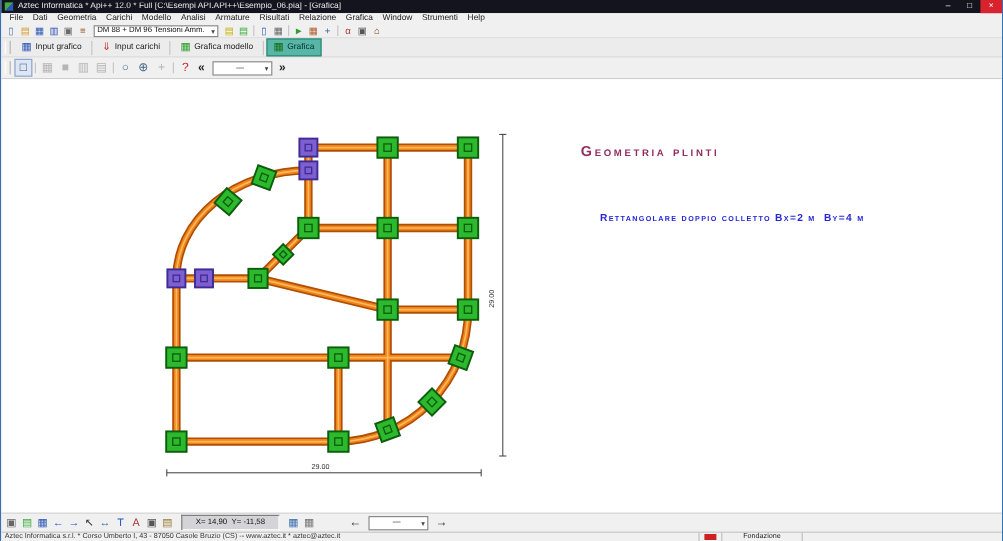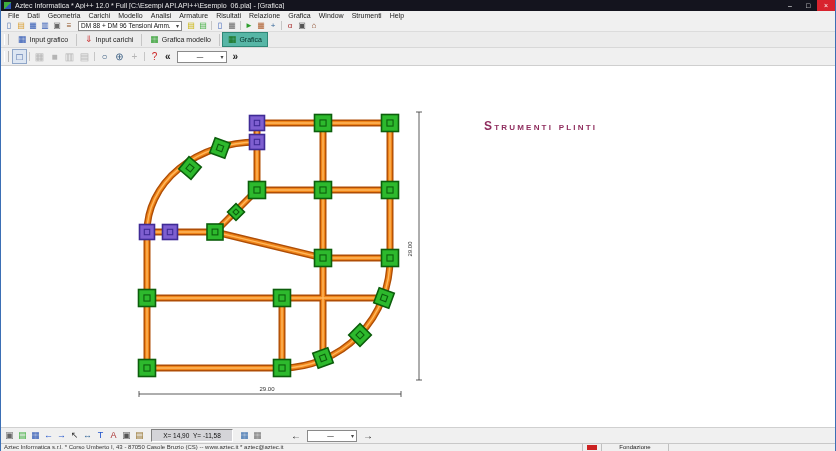--- a/index.html
+++ b/index.html
@@ -362,21 +362,22 @@
         </g>
         <line x1="418" y1="46" x2="418" y2="314" stroke="#333333" stroke-width="0.8"></line>
         <line x1="415" y1="46" x2="421" y2="46" stroke="#333333" stroke-width="0.8"></line>
         <line x1="415" y1="314" x2="421" y2="314" stroke="#333333" stroke-width="0.8"></line>
         <line x1="138" y1="328" x2="400" y2="328" stroke="#333333" stroke-width="0.8"></line>
         <line x1="138" y1="325" x2="138" y2="331" stroke="#333333" stroke-width="0.8"></line>
         <line x1="400" y1="325" x2="400" y2="331" stroke="#333333" stroke-width="0.8"></line>
         <text x="411" y="183" font-size="6" fill="#333333" text-anchor="middle" transform="rotate(-90 411 183)">29.00</text>
         <text x="266" y="325" font-size="6" fill="#333333" text-anchor="middle">29.00</text>
       </svg>
-    <div class="heading">Strumenti plinti</div>
+    <div class="heading">Geometria plinti</div>
+    <div class="cap cap2">Rettangolare doppio colletto Bx=2 m &nbsp;By=4 m</div>
   </div>
 
   <div class="bottombar">
     <span class="tgroup">
         <button class="tbtn">
           <span class="glyph" style="color: rgb(102, 102, 102);">▣</span>
         </button>
         <button class="tbtn">
           <span class="glyph" style="color: rgb(63, 174, 63);">▤</span>
         </button>

